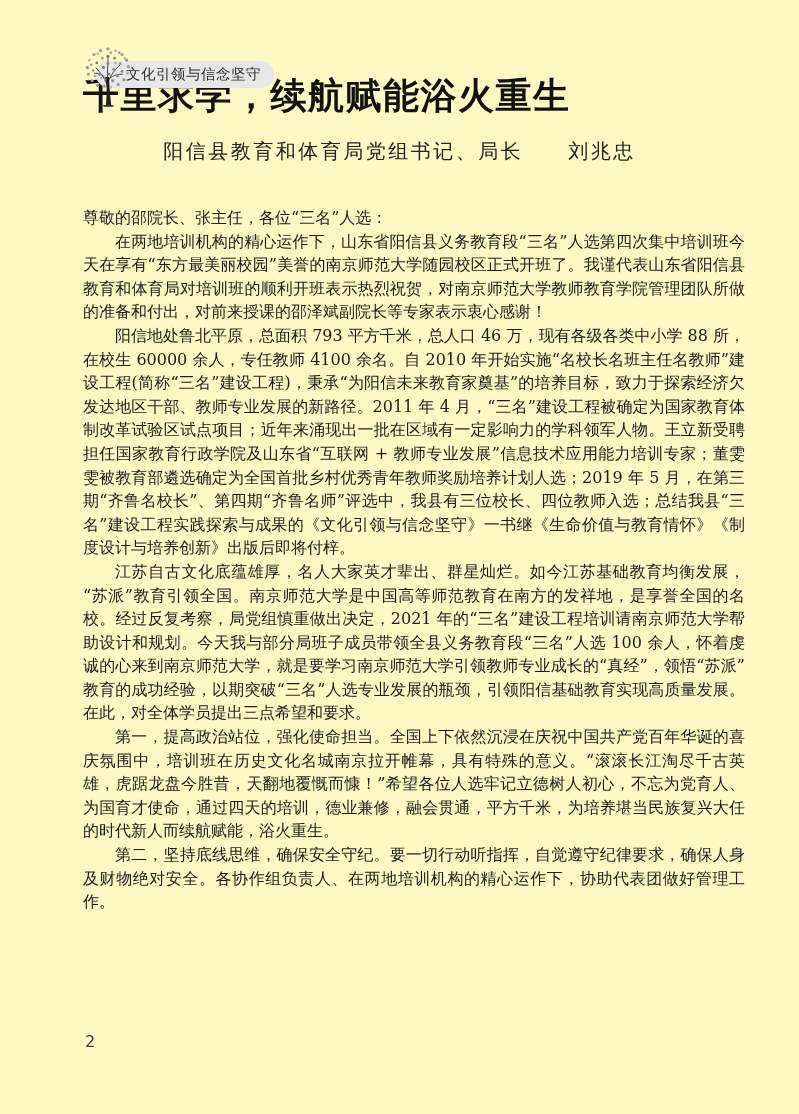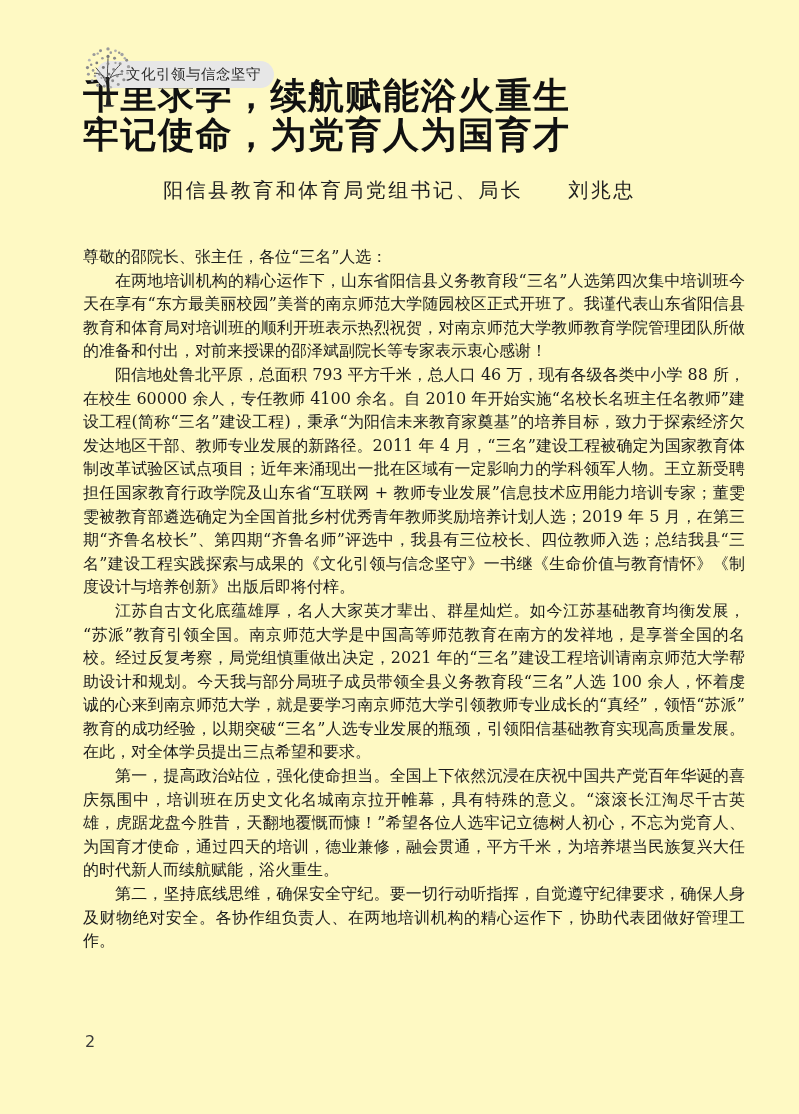--- a/index.html
+++ b/index.html
@@ -156,21 +156,20 @@
         </g>
       </svg>
     </div>
     <div class="chapter-badge">
       <span>文化引领与信念坚守</span>
     </div>
   </div>
 
   <h1 class="title">
     <span class="tl">千里求学，续航赋能浴火重生</span>
-    <span class="tl">牢记使命，为党育人为国育才</span>
   </h1>
 
   <div class="byline">阳信县教育和体育局党组书记、局长　　刘兆忠</div>
 
   <div class="body-text">
     <p class="salutation">尊敬的邵院长、张主任，各位“三名”人选：</p>
     <p class="para">在两地培训机构的精心运作下，山东省阳信县义务教育段“三名”人选第四次集中培训班今天在享有“东方最美丽校园”美誉的南京师范大学随园校区正式开班了。我谨代表山东省阳信县教育和体育局对培训班的顺利开班表示热烈祝贺，对南京师范大学教师教育学院管理团队所做的准备和付出，对前来授课的邵泽斌副院长等专家表示衷心感谢！</p>
     <p class="para">阳信地处鲁北平原，总面积 793 平方千米，总人口 46 万，现有各级各类中小学 88 所，在校生 60000 余人，专任教师 4100 余名。自 2010 年开始实施“名校长名班主任名教师”建设工程(简称“三名”建设工程)，秉承“为阳信未来教育家奠基”的培养目标，致力于探索经济欠发达地区干部、教师专业发展的新路径。2011 年 4 月，“三名”建设工程被确定为国家教育体制改革试验区试点项目；近年来涌现出一批在区域有一定影响力的学科领军人物。王立新受聘担任国家教育行政学院及山东省“互联网 + 教师专业发展”信息技术应用能力培训专家；董雯雯被教育部遴选确定为全国首批乡村优秀青年教师奖励培养计划人选；2019 年 5 月，在第三期“齐鲁名校长”、第四期“齐鲁名师”评选中，我县有三位校长、四位教师入选；总结我县“三名”建设工程实践探索与成果的《文化引领与信念坚守》一书继《生命价值与教育情怀》《制度设计与培养创新》出版后即将付梓。</p>
     <p class="para">江苏自古文化底蕴雄厚，名人大家英才辈出、群星灿烂。如今江苏基础教育均衡发展，“苏派”教育引领全国。南京师范大学是中国高等师范教育在南方的发祥地，是享誉全国的名校。经过反复考察，局党组慎重做出决定，2021 年的“三名”建设工程培训请南京师范大学帮助设计和规划。今天我与部分局班子成员带领全县义务教育段“三名”人选 100 余人，怀着虔诚的心来到南京师范大学，就是要学习南京师范大学引领教师专业成长的“真经”，领悟“苏派”教育的成功经验，以期突破“三名”人选专业发展的瓶颈，引领阳信基础教育实现高质量发展。在此，对全体学员提出三点希望和要求。</p>
     <p class="para">第一，提高政治站位，强化使命担当。全国上下依然沉浸在庆祝中国共产党百年华诞的喜庆氛围中，培训班在历史文化名城南京拉开帷幕，具有特殊的意义。“滚滚长江淘尽千古英雄，虎踞龙盘今胜昔，天翻地覆慨而慷！”希望各位人选牢记立德树人初心，不忘为党育人、为国育才使命，通过四天的培训，德业兼修，融会贯通，平方千米，为培养堪当民族复兴大任的时代新人而续航赋能，浴火重生。</p>

